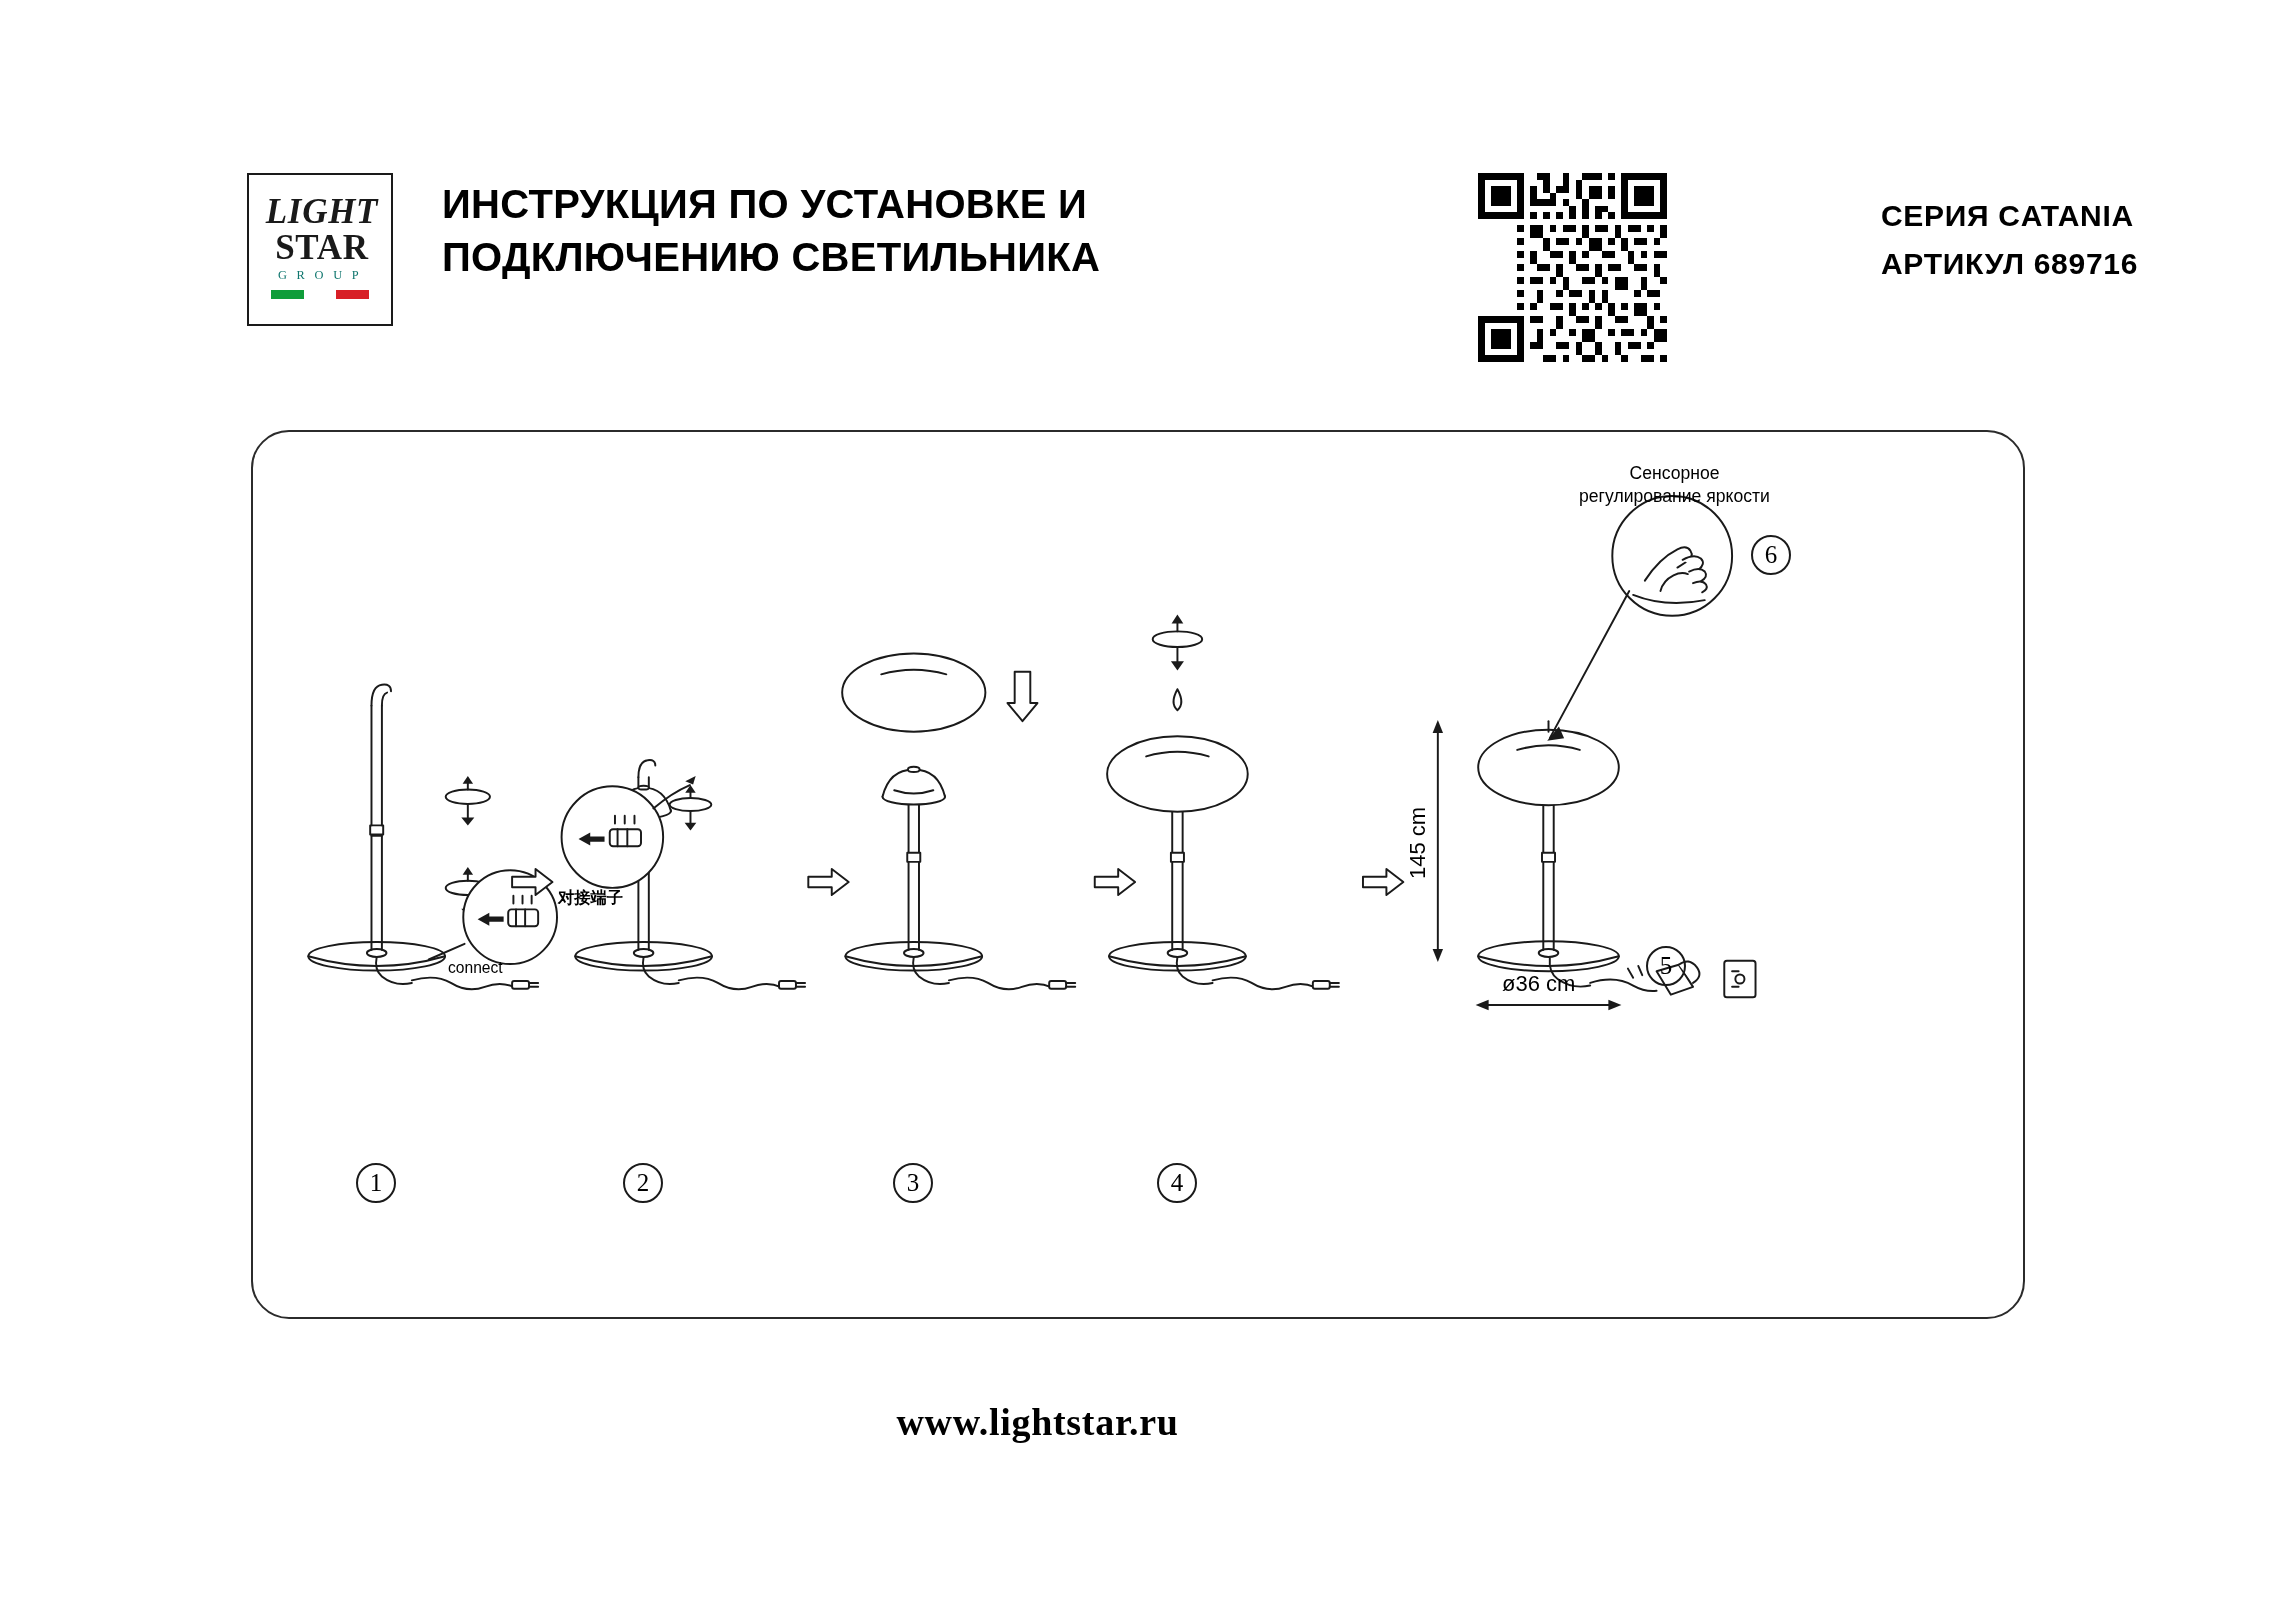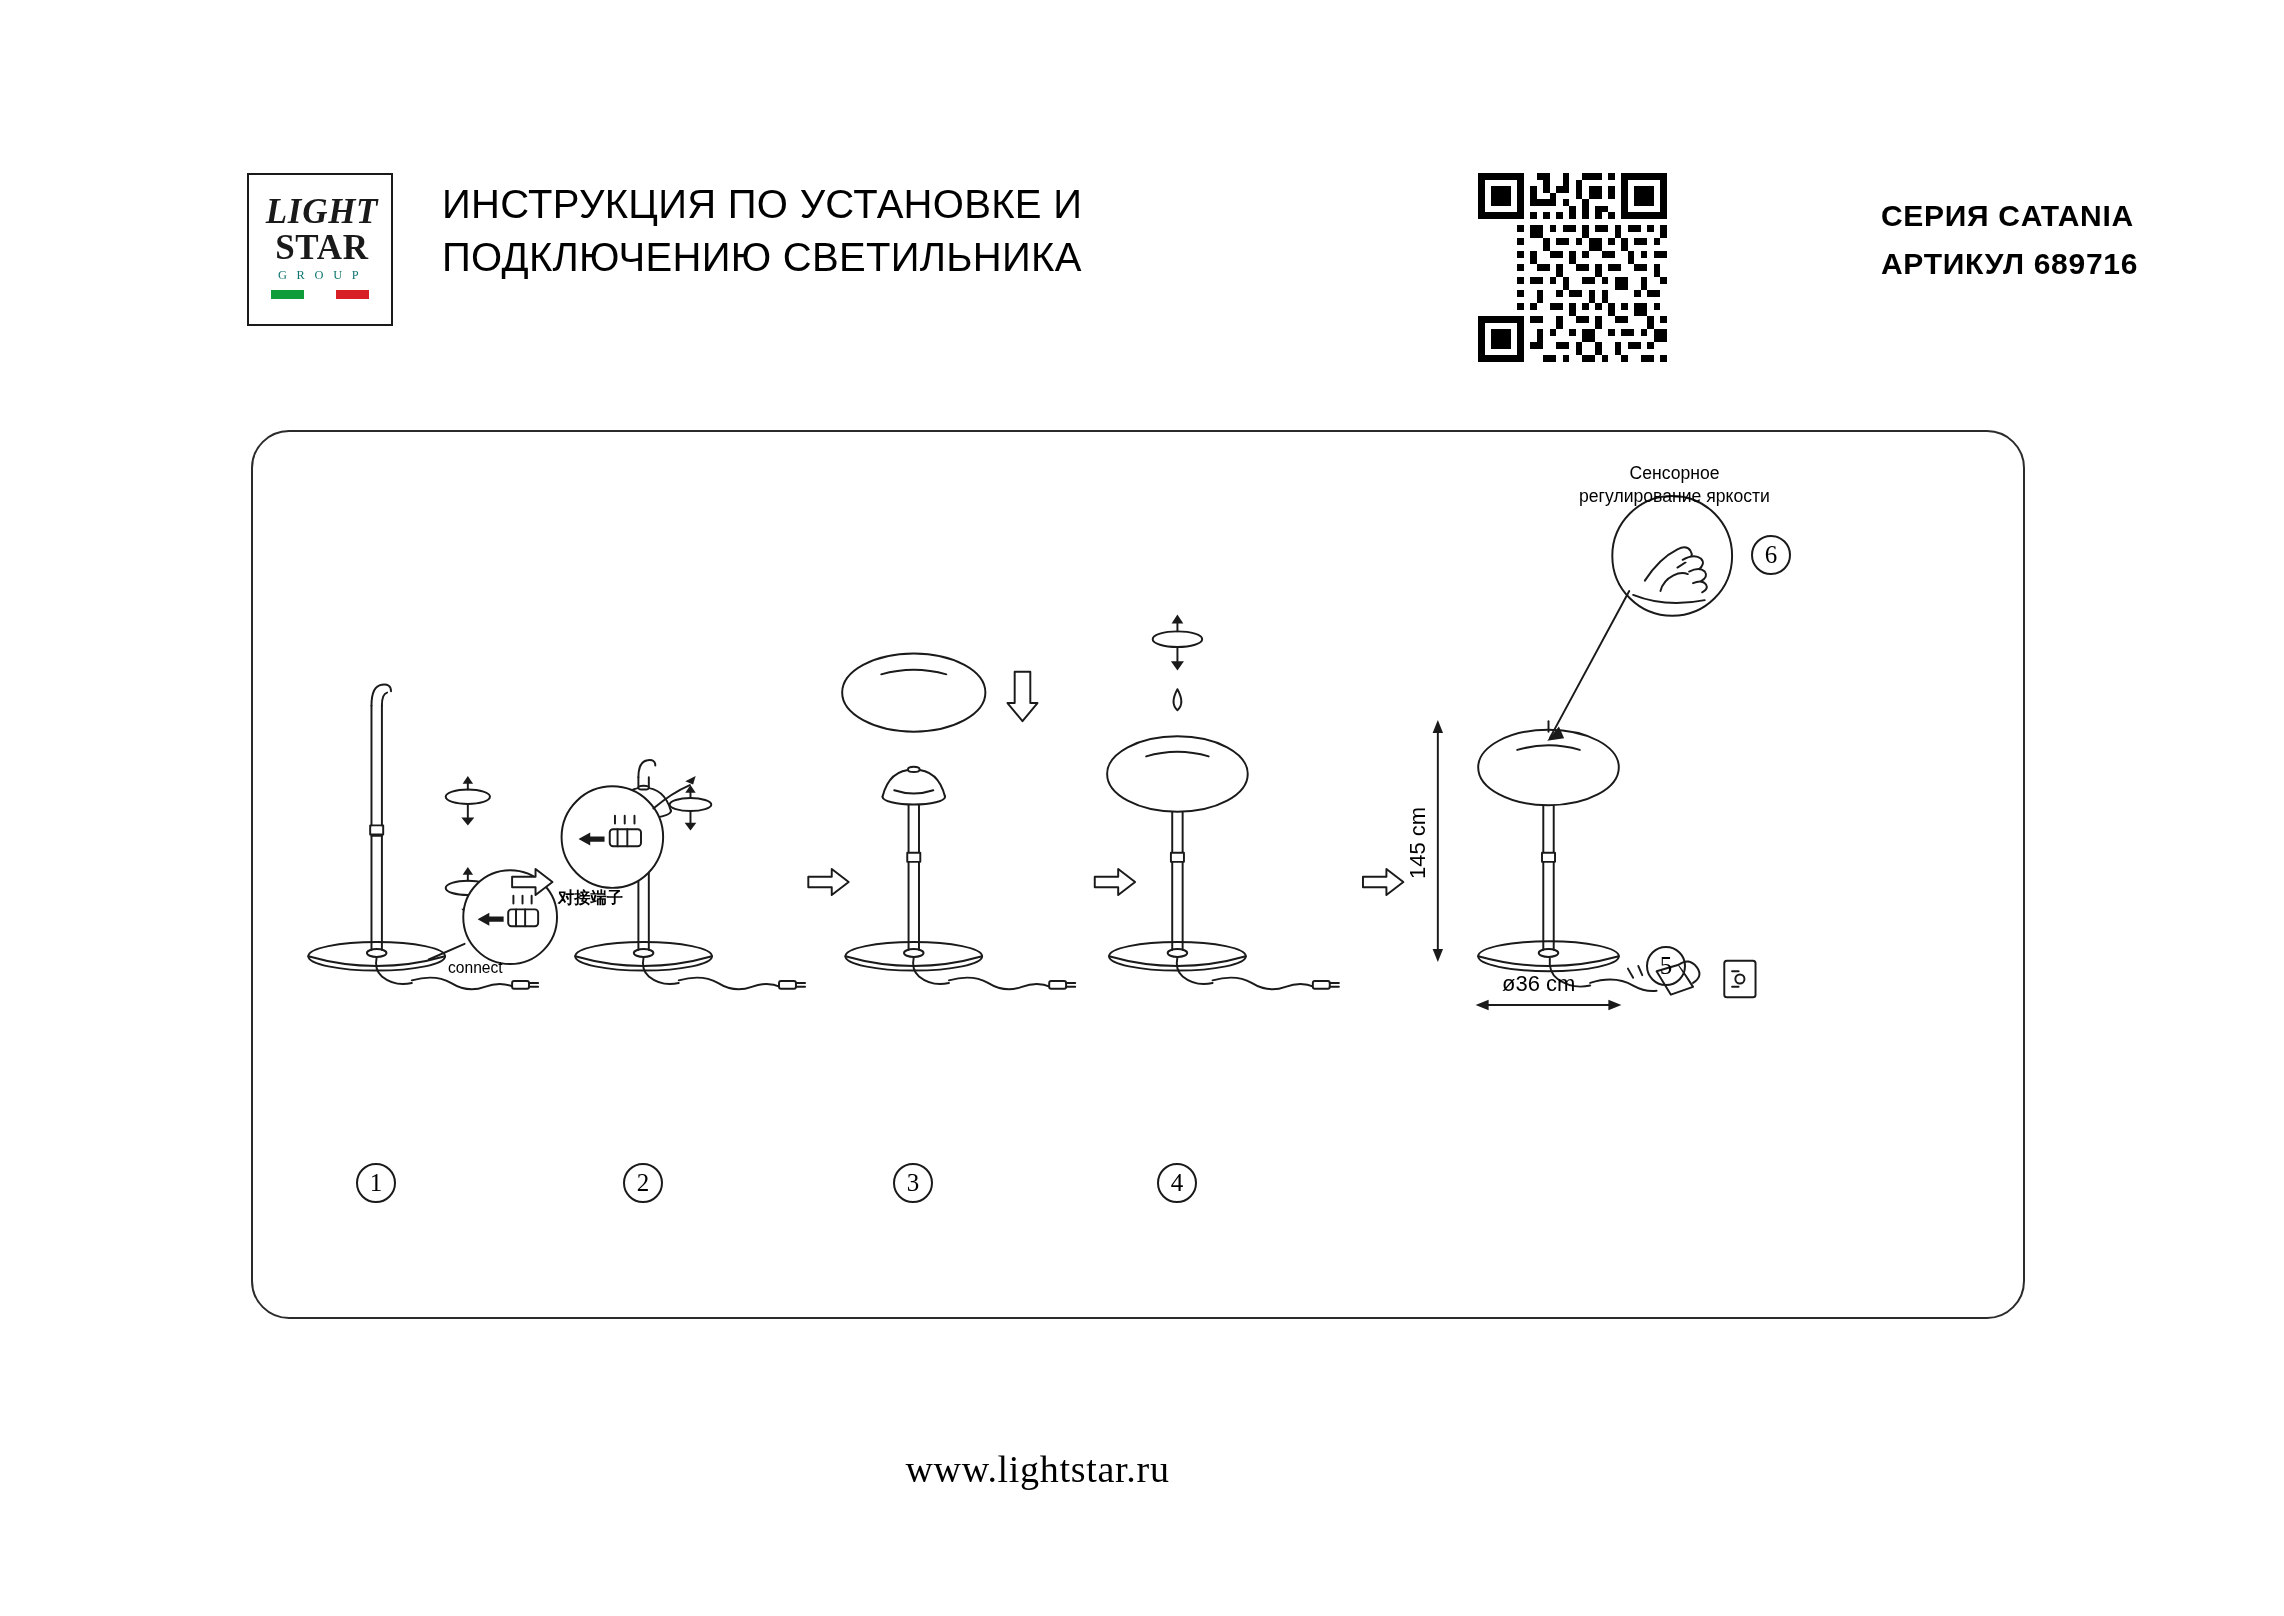--- a/index.html
+++ b/index.html
@@ -67,21 +67,21 @@
   .logo-flag span { flex: 1 1 33.33%; height: 100%; }
   .flag-g { background: #0f9d3a; }
   .flag-w { background: #ffffff; }
   .flag-r { background: #d81f26; }
 
   .title {
     position: absolute;
     left: 195px;
     top: 11.7px;
     width: 794px;
-    font-weight: normal;
+    font-weight: bold;
     font-size: 40px;
     line-height: 53px;
     letter-spacing: 0.3px;
   }
 
   .qr {
     position: absolute;
     left: 1231px;
     top: 6.5px;
     width: 189px;
@@ -160,24 +160,23 @@
   }
 
   
   .footer {
     position: absolute;
     left: 0;
     top: 1400px;
     width: 2075px;
     text-align: center;
     font-family: "Liberation Serif", serif;
-    font-weight: normal;
+    font-weight: bold;
     font-size: 38px;
     letter-spacing: 0.7px;
-    margin-top: 47px;
   }
 </style>
 </head>
 <body>
 
 <div class="header">
 
   <div class="logo-box">
     <div class="logo-word l1">LIGHT</div>
     <div class="logo-word">STAR</div>

